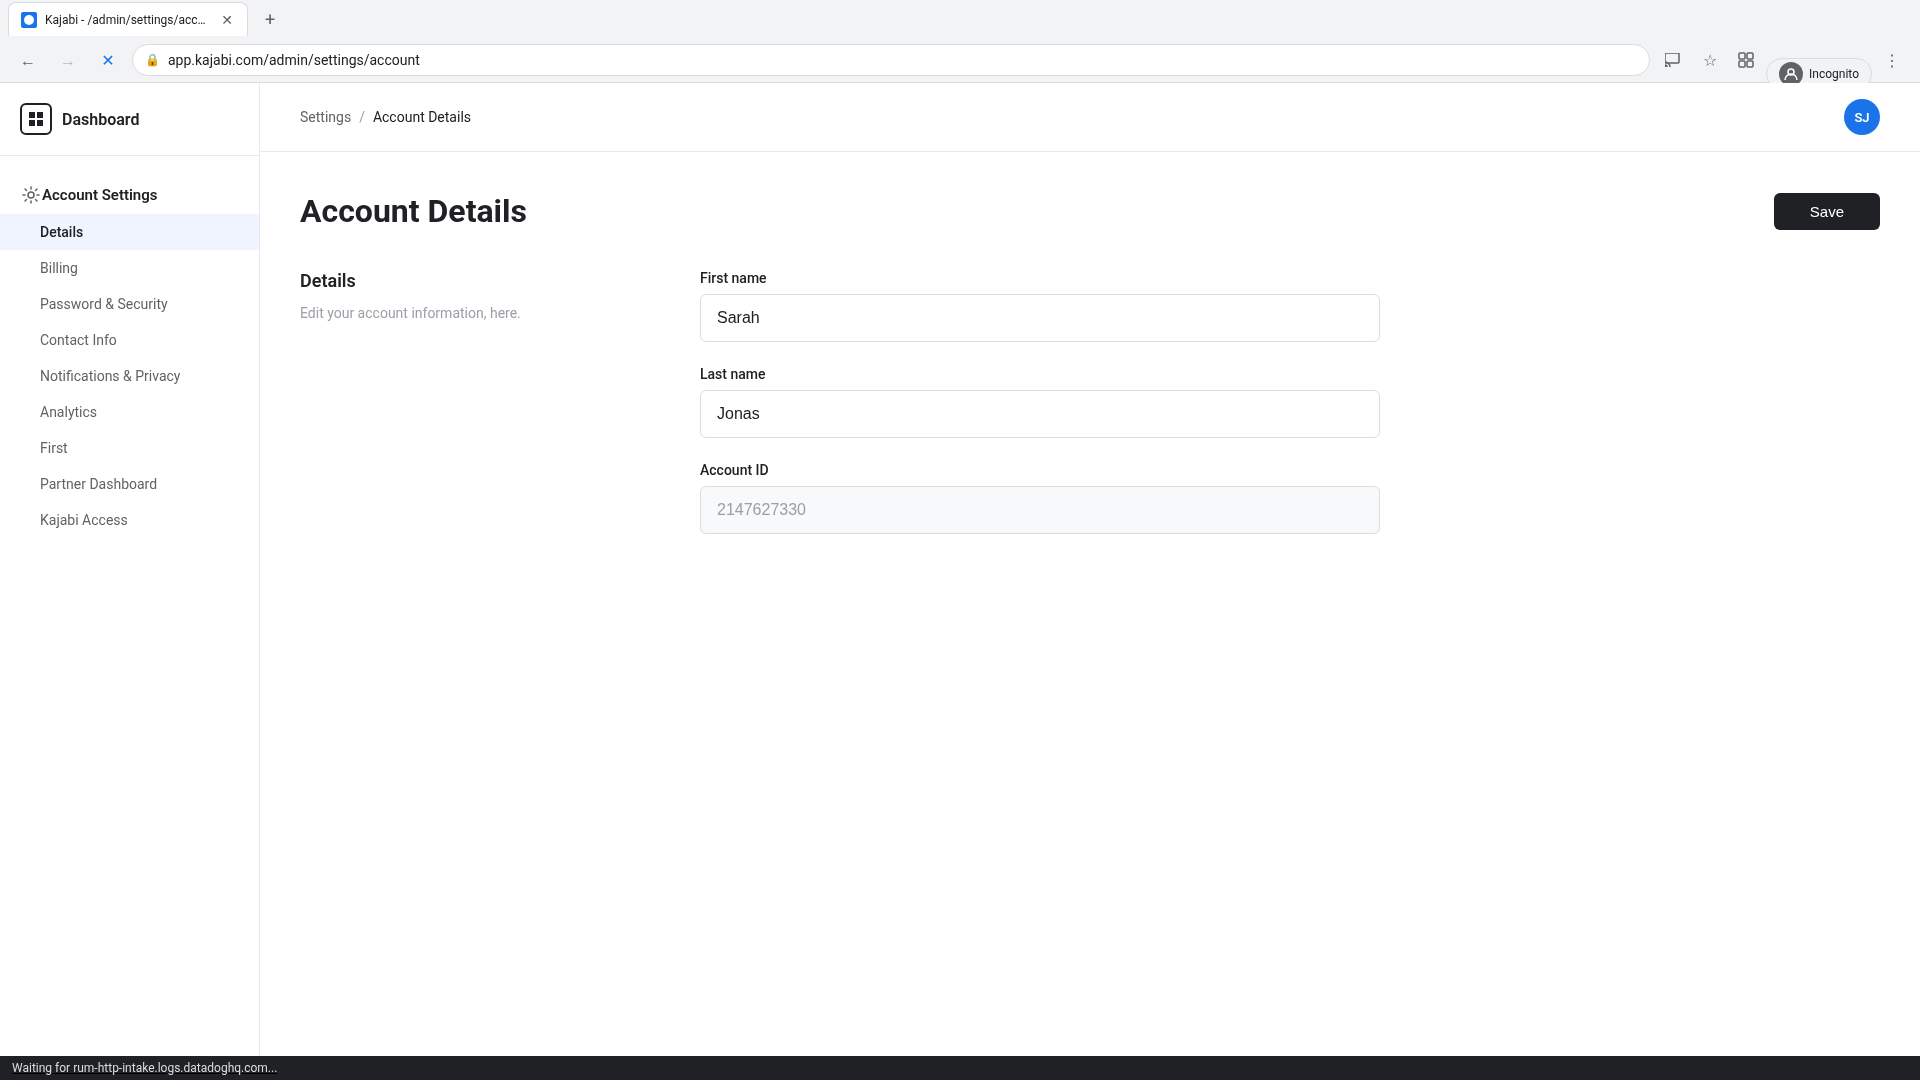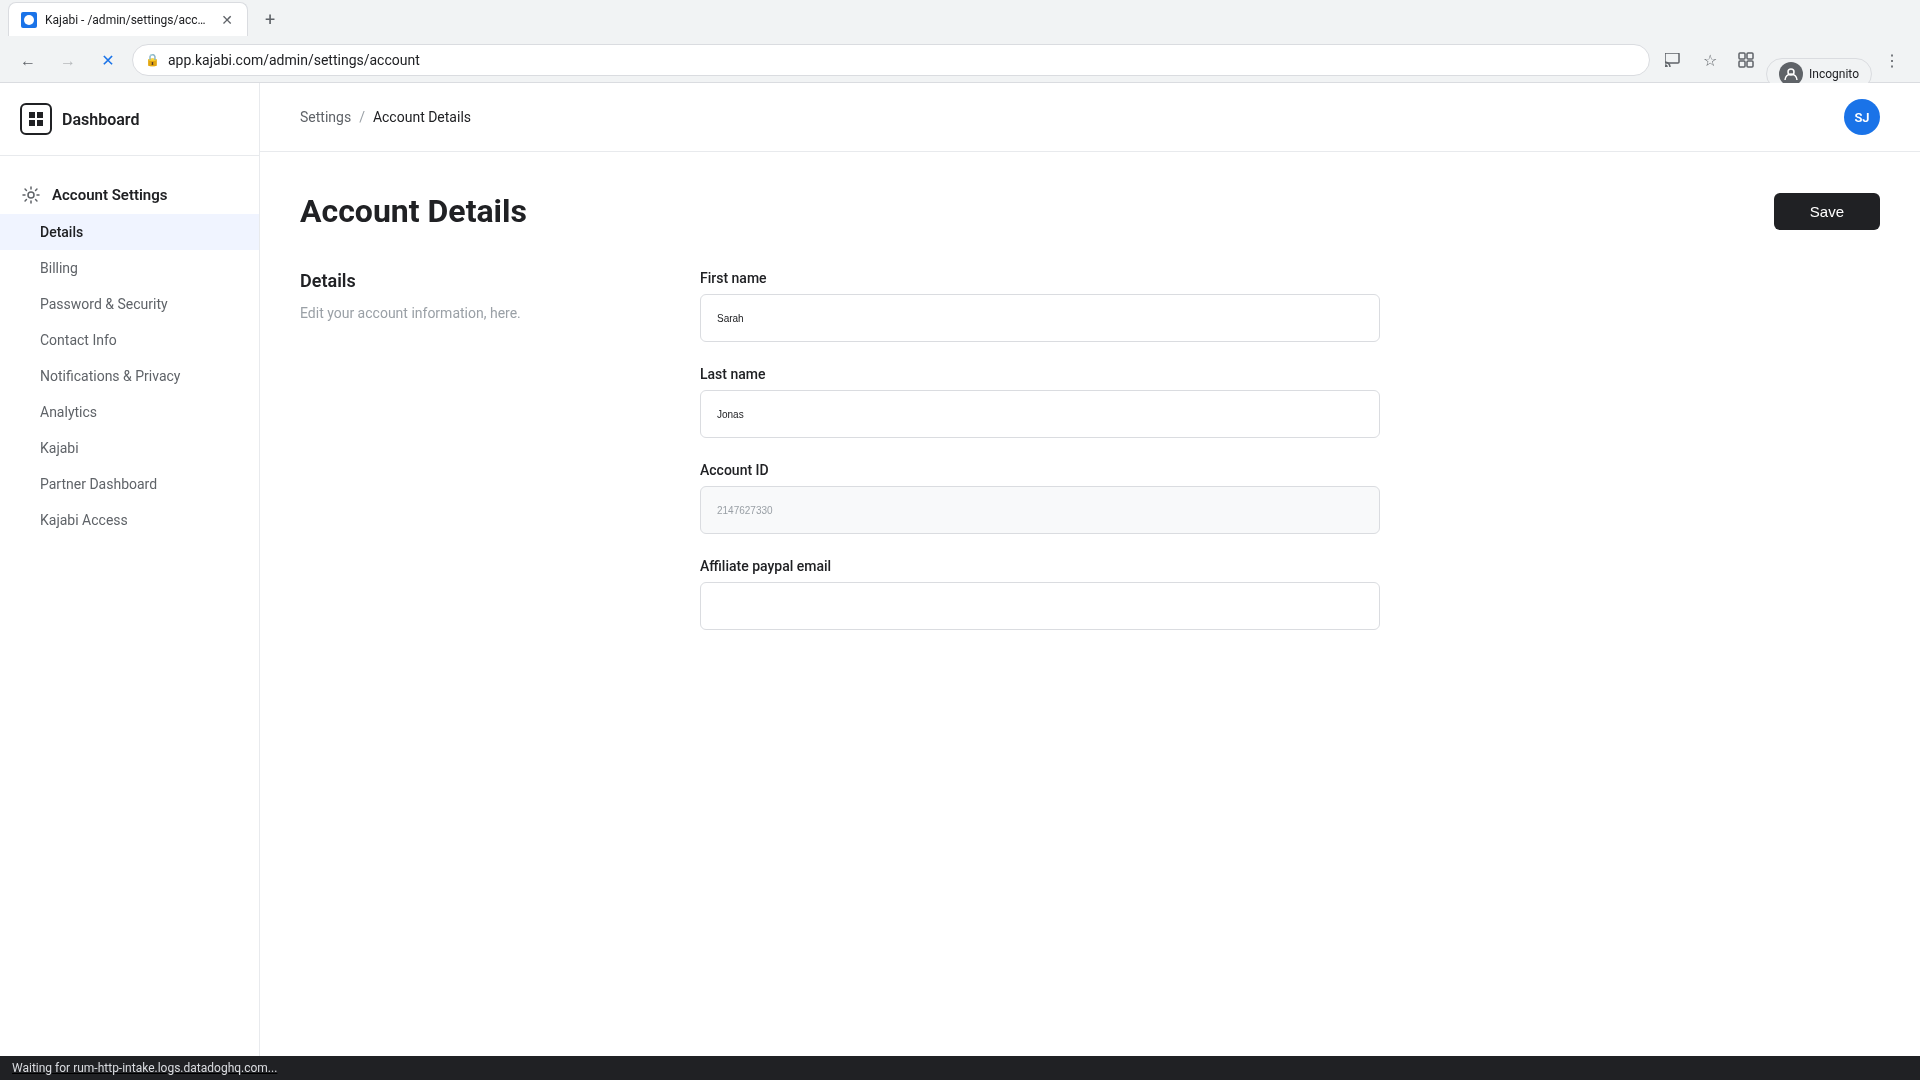--- a/index.html
+++ b/index.html
@@ -28,21 +28,21 @@
     
     .app-layout { display: flex; flex: 1; overflow: hidden; }
 
     
     .sidebar { width: 260px; background: #fff; border-right: 1px solid #e8eaed; display: flex; flex-direction: column; padding: 0; overflow-y: auto; flex-shrink: 0; }
     .sidebar-logo { display: flex; align-items: center; gap: 10px; padding: 20px 20px 16px 20px; }
     .sidebar-logo-icon { width: 32px; height: 32px; border: 2px solid #202124; border-radius: 6px; display: flex; align-items: center; justify-content: center; font-size: 14px; }
     .sidebar-logo-text { font-size: 16px; font-weight: 600; color: #202124; }
     .sidebar-divider { height: 1px; background: #e8eaed; margin: 4px 0; }
     .account-settings-section { padding: 16px 0 8px 0; }
-    .account-settings-header { display: flex; align-items: center; gap: 10px; padding: 8px 20px; }
+    .account-settings-header { display: flex; align-items: center; padding: 8px 20px; }
     .account-settings-icon { width: 22px; height: 22px; display: flex; align-items: center; justify-content: center; color: #5f6368; }
     .account-settings-title { font-size: 15px; font-weight: 600; color: #202124; }
     .account-sub-items { padding: 0; }
     .account-sub-item { display: flex; align-items: center; padding: 10px 20px 10px 40px; cursor: pointer; font-size: 14px; color: #5f6368; transition: background 0.15s; }
     .account-sub-item.active { color: #202124; font-weight: 500; background: #f0f4ff; }
 
     
     .main-content { flex: 1; display: flex; flex-direction: column; overflow: hidden; background: #fff; }
     .main-header { display: flex; align-items: center; justify-content: space-between; padding: 16px 40px; border-bottom: 1px solid #e8eaed; }
     .breadcrumb { display: flex; align-items: center; gap: 8px; font-size: 14px; color: #5f6368; }
@@ -57,21 +57,21 @@
     .save-btn { background: #202124; color: #fff; border: none; border-radius: 6px; padding: 10px 36px; font-size: 15px; font-weight: 500; cursor: pointer; }
 
     .details-section { display: flex; gap: 80px; }
     .details-left { width: 320px; flex-shrink: 0; }
     .details-section-title { font-size: 18px; font-weight: 600; color: #202124; margin-bottom: 12px; }
     .details-section-desc { font-size: 14px; color: #9aa0a6; line-height: 1.5; }
     .details-right { flex: 1; max-width: 680px; }
 
     .form-group { margin-bottom: 24px; }
     .form-label { font-size: 14px; font-weight: 500; color: #202124; margin-bottom: 8px; display: block; }
-    .form-input { width: 100%; height: 48px; border: 1.5px solid #dadce0; border-radius: 6px; padding: 0 16px; font-size: 10px; color: #202124; background: #fff; outline: none; transition: border-color 0.15s; }
+    .form-input { width: 100%; height: 48px; border: 1.5px solid #dadce0; border-radius: 6px; padding: 0 16px; font-size: 16px; color: #202124; background: #fff; outline: none; transition: border-color 0.15s; }
     .form-input.disabled { color: #9aa0a6; background: #f8f9fa; cursor: not-allowed; }
     .form-input::placeholder { color: #9aa0a6; }
 
     
     .status-bar { height: 24px; background: #202124; display: flex; align-items: center; padding: 0 12px; text-decoration: underline; }
     .status-bar-text { font-size: 12px; color: #dadce0; }
   </style>
 </head>
 <body>
 
@@ -170,21 +170,21 @@
         <div class="account-sub-item">
           <span>Contact Info</span>
         </div>
         <div class="account-sub-item">
           <span>Notifications &amp; Privacy</span>
         </div>
         <div class="account-sub-item">
           <span>Analytics</span>
         </div>
         <div class="account-sub-item">
-          <span>Kajabi</span>
+          <span>First</span>
         </div>
         <div class="account-sub-item">
           <span>Partner Dashboard</span>
         </div>
         <div class="account-sub-item">
           <span>Kajabi Access</span>
         </div>
       </div>
     </div>
   </div>
@@ -223,24 +223,20 @@
             <label class="form-label">Last name</label>
             <input class="form-input" type="text" value="Jonas" style="">
           </div>
 
           <div class="form-group">
             <label class="form-label">Account ID</label>
             <input class="form-input disabled" type="text" placeholder="2147627330" disabled="" style="">
           </div>
 
 
-          <div class="form-group">
-            <label class="form-label">Affiliate paypal email</label>
-            <input class="form-input" type="email" placeholder="" style="">
-          </div>
         </div>
       </div>
     </div>
   </div>
 </div>
 
 <div class="status-bar">
   <span class="status-bar-text">Waiting for rum-http-intake.logs.datadoghq.com...</span>
 </div>
 

